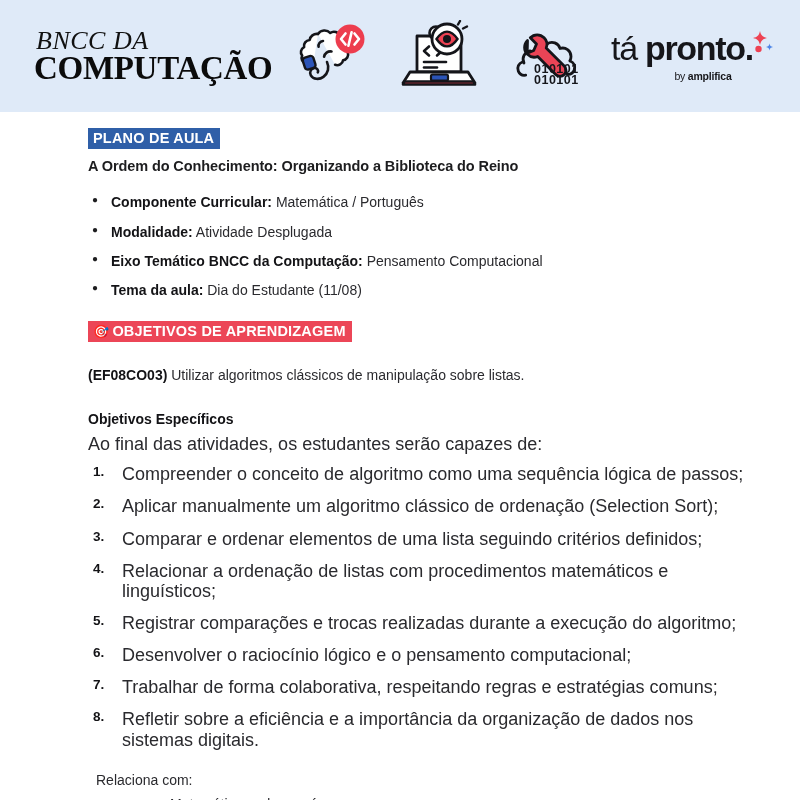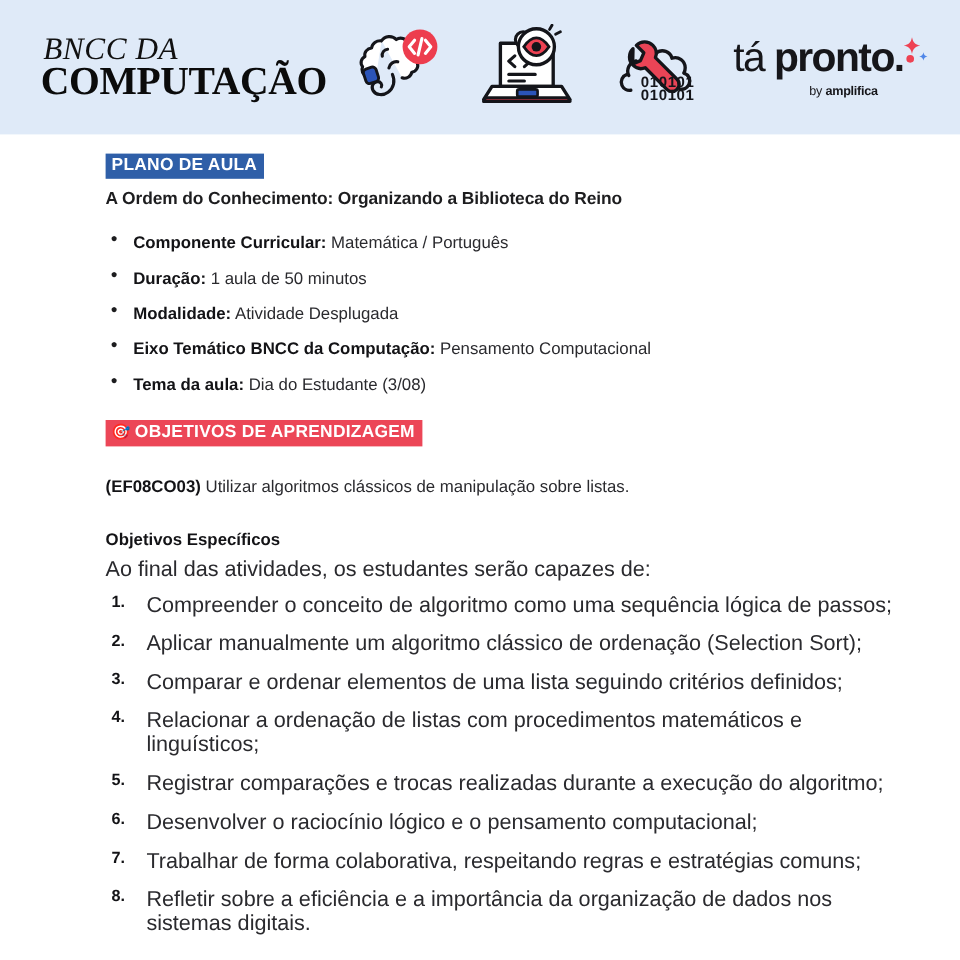--- a/index.html
+++ b/index.html
@@ -312,24 +312,23 @@
 </div>
 
 <div class="content">
 
   <span class="chip chip-blue">PLANO DE AULA</span>
 
   <p class="subtitle">A Ordem do Conhecimento: Organizando a Biblioteca do Reino</p>
 
   <ul class="meta-list">
     <li><b>Componente Curricular:</b> <span>Matemática / Português</span></li>
-    <li><b>Duração:</b> <span>1 aula de 50 minutos</span></li>
     <li><b>Modalidade:</b> <span>Atividade Desplugada</span></li>
     <li><b>Eixo Temático BNCC da Computação:</b> <span>Pensamento Computacional</span></li>
-    <li><b>Tema da aula:</b> <span>Dia do Estudante (3/08)</span></li>
+    <li><b>Tema da aula:</b> <span>Dia do Estudante (11/08)</span></li>
   </ul>
 
   <div class="section-gap-lg">
     <span class="chip chip-red"><span class="chip-emoji">🎯</span><span>OBJETIVOS DE APRENDIZAGEM</span></span>
   </div>
 
   <p class="para block-competencia"><b>(EF08CO03)</b><span> Utilizar algoritmos clássicos de manipulação sobre listas.</span></p>
 
   <p class="h-sub">Objetivos Específicos</p>
   <p class="lead">Ao final das atividades, os estudantes serão capazes de:</p>

